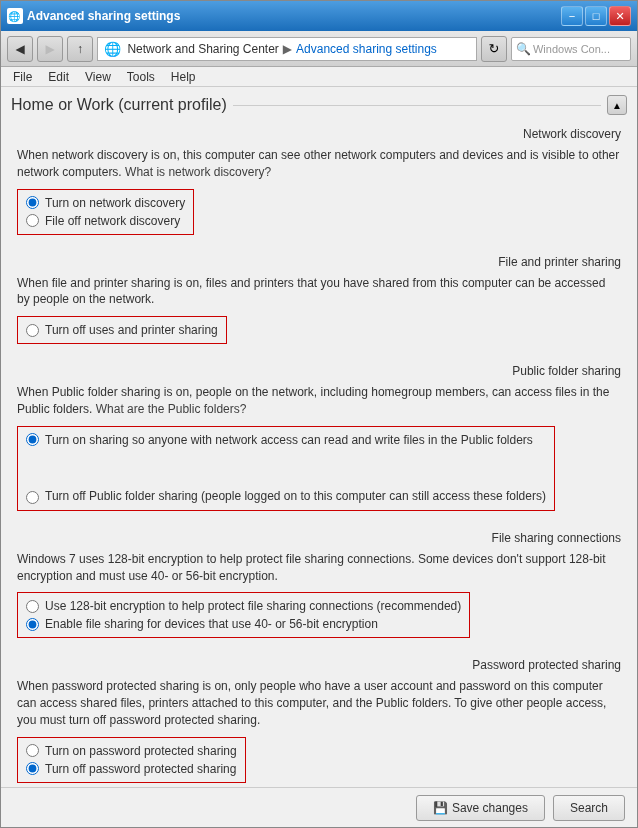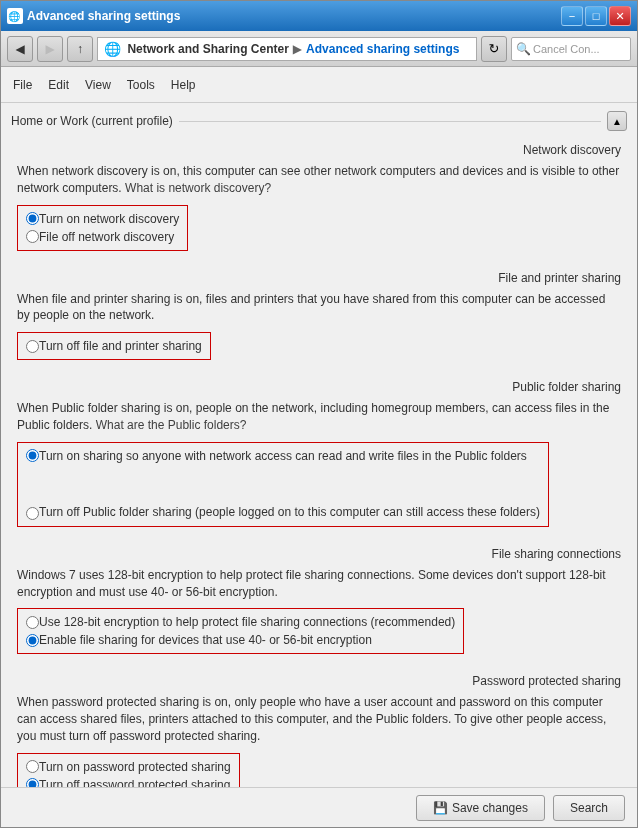--- a/index.html
+++ b/index.html
@@ -111,21 +111,20 @@
       background: white;
       display: flex;
       align-items: center;
       padding: 0 6px;
       gap: 2px;
       font-size: 12px;
     }
 
     .breadcrumb-item {
       color: #333;
-      font-weight: bold;
     }
 
     .breadcrumb-sep {
       color: #666;
       margin: 0 2px;
     }
 
     .breadcrumb-item.active {
       color: #0066cc;
     }
@@ -153,21 +152,21 @@
       background: white;
       color: #999;
       display: flex;
       align-items: center;
       gap: 2px;
     }
 
     
     .menu-bar {
       background: #f0f0f0;
-      height: 36px;
+      height: 20px;
       display: flex;
       align-items: center;
       padding: 0 4px;
       border-bottom: 1px solid #ccc;
     }
 
     .menu-item {
       padding: 2px 8px;
       font-size: 12px;
       color: #333;
@@ -202,21 +201,21 @@
 
     
     .profile-header {
       display: flex;
       align-items: center;
       padding: 8px 10px 4px 10px;
       gap: 6px;
     }
 
     .profile-title {
-      font-size: 12px;
+      font-size: 16px;
       color: #333;
       font-weight: normal;
     }
 
     .profile-line {
       flex: 1;
       height: 1px;
       background: #ccc;
     }
 
@@ -263,20 +262,21 @@
       padding: 6px 8px;
       display: inline-flex;
       flex-direction: column;
       gap: 4px;
       margin-bottom: 4px;
     }
 
     .radio-option {
       display: flex;
       align-items: center;
+      gap: 6px;
       font-size: 12px;
       color: #333;
     }
 
     .radio-input {
       width: 13px;
       height: 13px;
       accent-color: #0066cc;
       cursor: pointer;
     }
@@ -347,21 +347,21 @@
       <span style="font-size:14px; margin-right:4px; color:#1a6dba;">🌐</span>
       <span class="breadcrumb-item">Network and Sharing Center</span>
       <span class="breadcrumb-sep">▶</span>
       <span class="breadcrumb-item active">Advanced sharing settings</span>
     </div>
     <div class="refresh-btn">
       <span>↻</span>
     </div>
     <div class="search-box">
       <span>🔍</span>
-      <span style="font-size:11px; color:#999;">Cancel Con...</span>
+      <span style="font-size:11px; color:#999;">Windows Con...</span>
     </div>
   </div>
 
   <div class="menu-bar">
     <span class="menu-item">File</span>
     <span class="menu-item">Edit</span>
     <span class="menu-item">View</span>
     <span class="menu-item">Tools</span>
     <span class="menu-item">Help</span>
   </div>
@@ -394,21 +394,21 @@
           </label>
         </div>
       </div>
 
       <div class="section">
         <div class="section-title">File and printer sharing</div>
         <div class="section-desc">When file and printer sharing is on, files and printers that you have shared from this computer can be accessed by people on the network.</div>
         <div class="radio-group">
           <label class="radio-option">
             <input type="radio" class="radio-input" name="file_printer" style="">
-            <span>Turn off file and printer sharing</span>
+            <span>Turn off uses and printer sharing</span>
           </label>
         </div>
       </div>
 
       <div class="section">
         <div class="section-title">Public folder sharing</div>
         <div class="section-desc">
           <span>When Public folder sharing is on, people on the network, including homegroup members, can access files in the Public folders.</span>
           <span> </span><a class="link">What are the Public folders?</a>
         </div>

